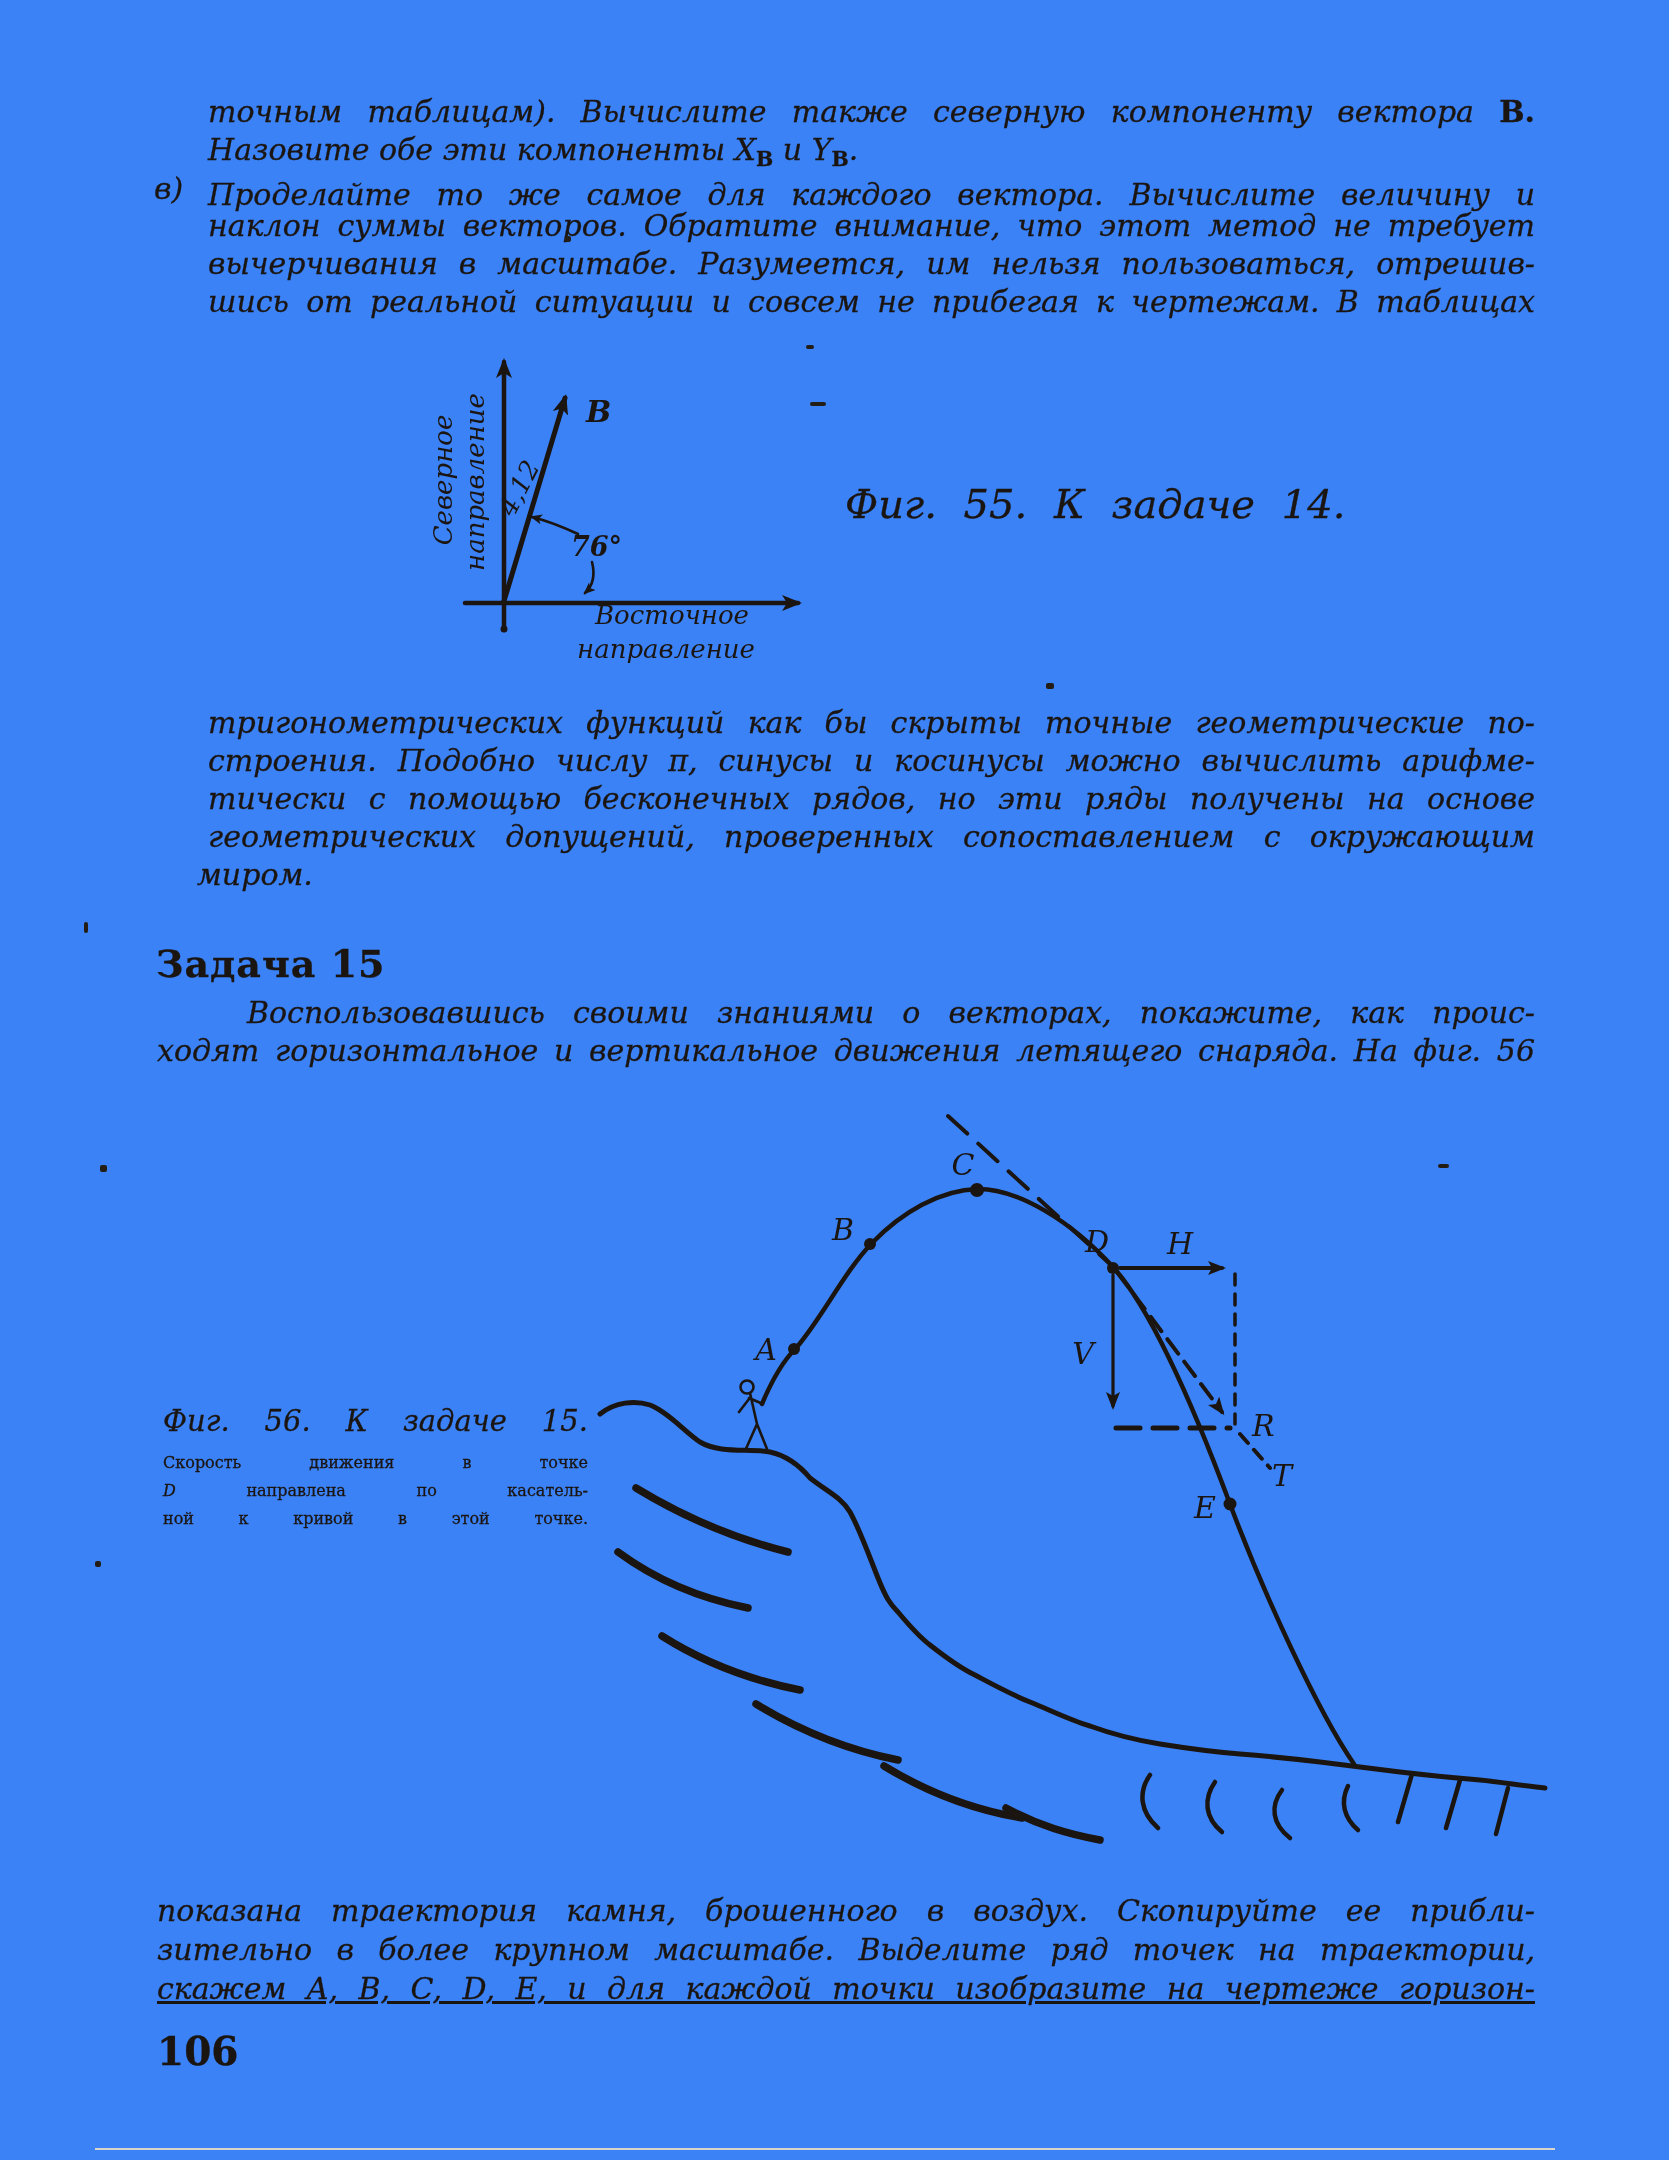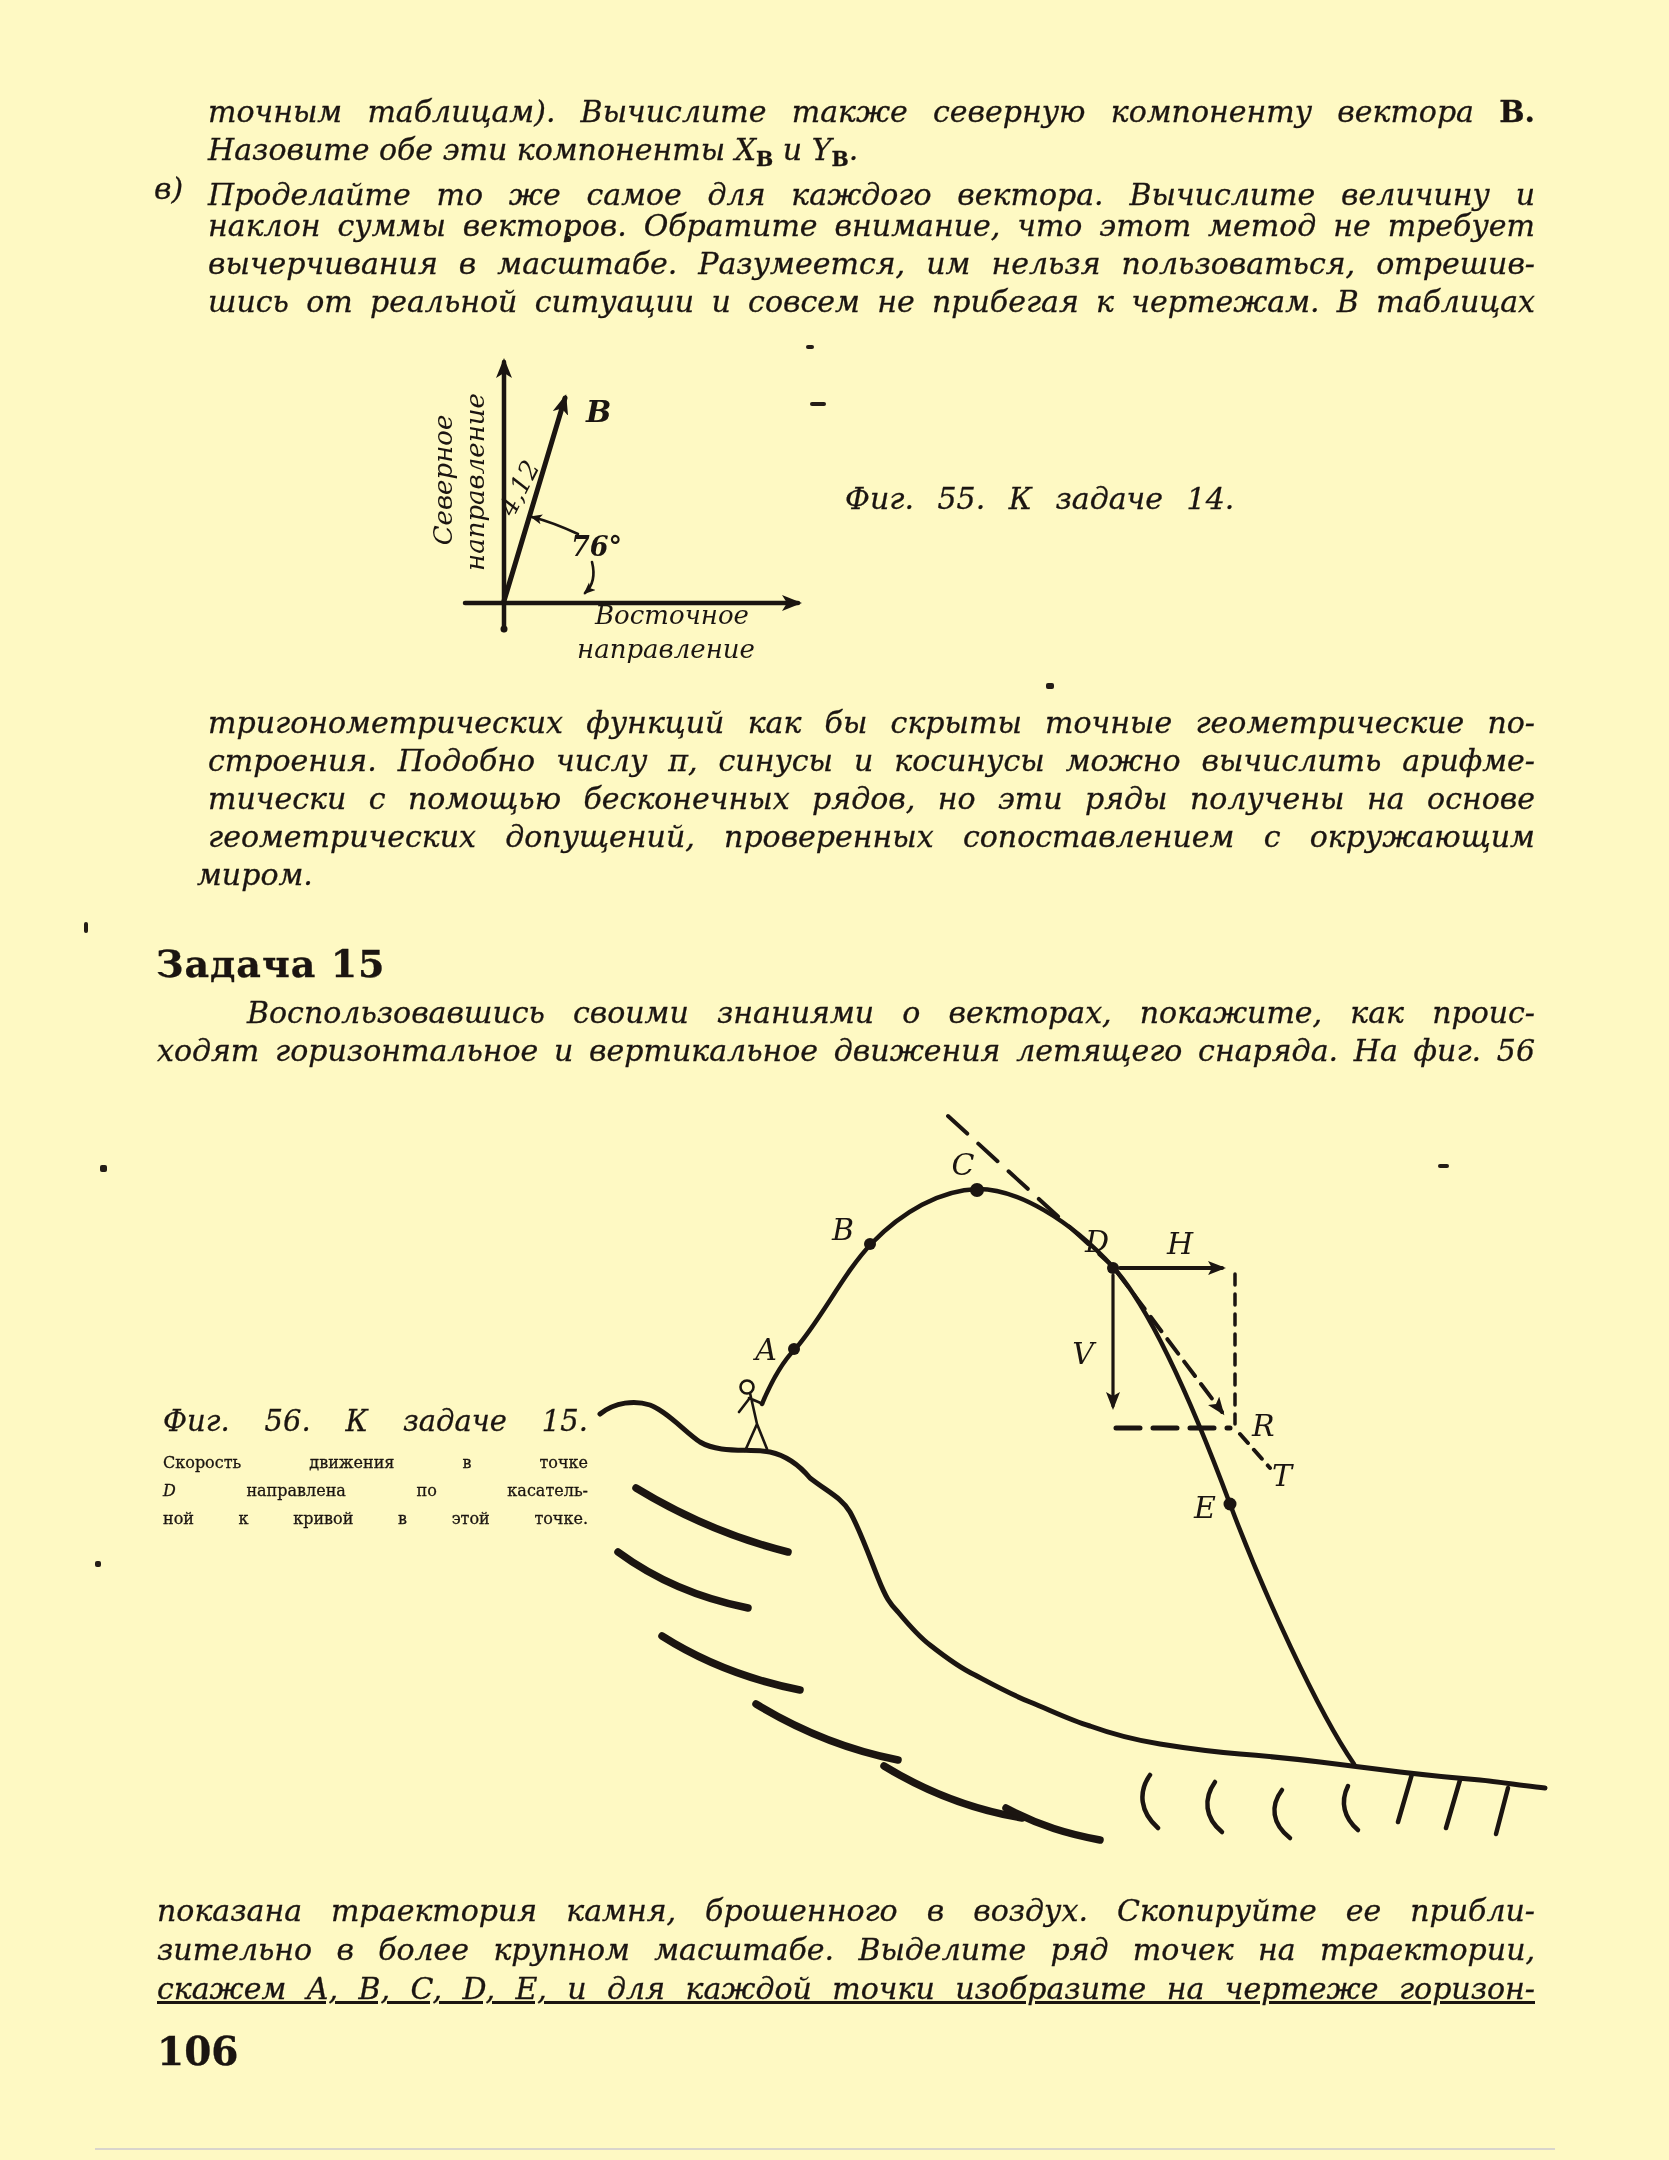--- a/index.html
+++ b/index.html
@@ -1,27 +1,27 @@
 <!DOCTYPE html>
 <html><head>
 <meta charset="utf-8">
 <style>
   html,body{margin:0;padding:0;background:#e8e6e0;}
   .page{
-    position:relative;width:1669px;height:2160px;background:#fef9c3;overflow:hidden;
+    position:relative;width:1669px;height:2160px;background:#3b82f6;overflow:hidden;
     font-family:"DejaVu Serif","Liberation Serif",serif;color:#1b1511;
     -webkit-text-stroke:0.3px;
   }
   .line{position:absolute;font-style:italic;font-size:30px;line-height:34px;}
   .j{text-align:justify;text-align-last:justify;}
   .upright{font-style:normal;}
   .bold{font-weight:bold;}
   .marker{position:absolute;font-style:italic;font-size:30px;}
   .heading{position:absolute;font-style:normal;font-weight:bold;font-size:38px;letter-spacing:1px;}
-  .caption55{position:absolute;font-style:italic;font-size:30px;word-spacing:14px;white-space:nowrap;}
+  .caption55{position:absolute;font-style:italic;font-size:40px;word-spacing:14px;white-space:nowrap;}
   .cap56-title{position:absolute;font-style:italic;font-size:29px;text-align:justify;text-align-last:justify;}
   .cap56-note{position:absolute;font-style:normal;font-size:16px;line-height:27px;text-align:justify;text-align-last:justify;}
   .mathvar{font-style:italic;}
   .sub{font-style:normal;font-weight:bold;font-size:0.68em;vertical-align:-0.28em;}
   .pagenum{position:absolute;font-style:normal;font-weight:bold;font-size:39px;}
   .speck{position:absolute;background:#241d16;border-radius:2px;}
   .scanline{position:absolute;background:#d9d5cc;}
   svg{position:absolute;overflow:visible;}
   svg text{font-family:"DejaVu Serif","Liberation Serif",serif;fill:#1b1511;}
   .figlab{font-style:italic;font-size:30px;}

